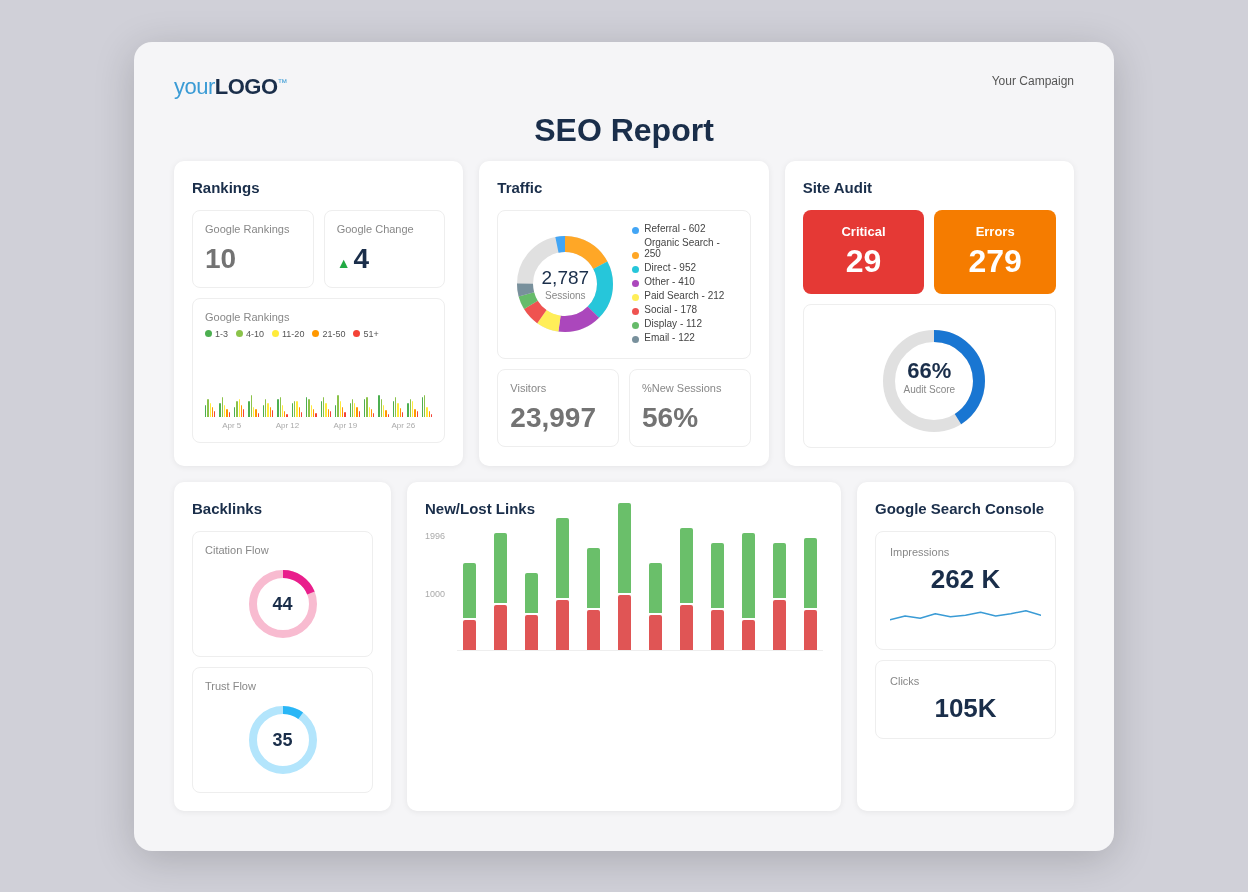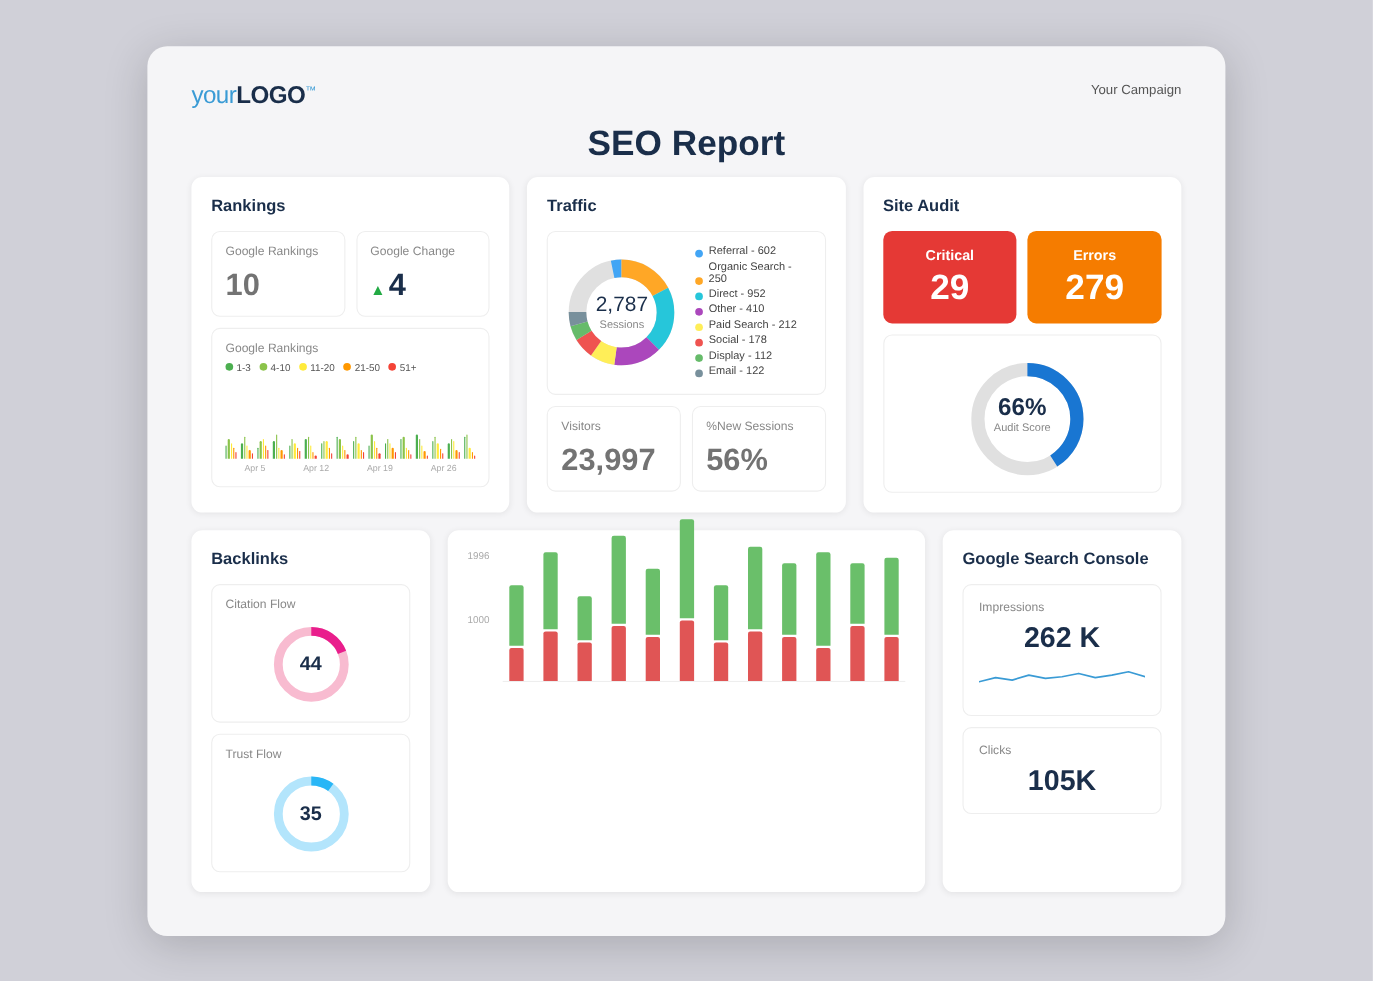--- a/index.html
+++ b/index.html
@@ -622,20 +622,21 @@
                 <circle cx="40" cy="40" r="30" fill="none" stroke="#29b6f6" stroke-width="8" stroke-dasharray="66.0 188.5" stroke-dashoffset="47.1" transform="rotate(-90 40 40)"></circle>
               </svg>
               <div style="position:absolute;top:50%;left:50%;transform:translate(-50%,-50%);font-size:18px;font-weight:700;color:#1a2e4a;">35</div>
             </div>
           </div>
         </div>
       </div>
     </div>
 
     <div class="section-card">
+      <div class="section-title">New/Lost Links</div>
       <div style="display:flex;gap:12px;height:120px;">
         <div style="display:flex;flex-direction:column;justify-content:space-between;font-size:9px;color:#aaa;padding-bottom:4px;">
           <span>1996</span>
           <span>1000</span>
           <span></span>
         </div>
         <div style="flex:1;display:flex;align-items:flex-end;gap:6px;border-bottom:1px solid #eee;position:relative;">
 
           <div class="link-bar-group" style="display:flex;flex-direction:column;align-items:center;gap:2px;flex:1;">
             <div style="width:50%;background:#6abf6a;height:55px;border-radius:2px 2px 0 0;"></div>

